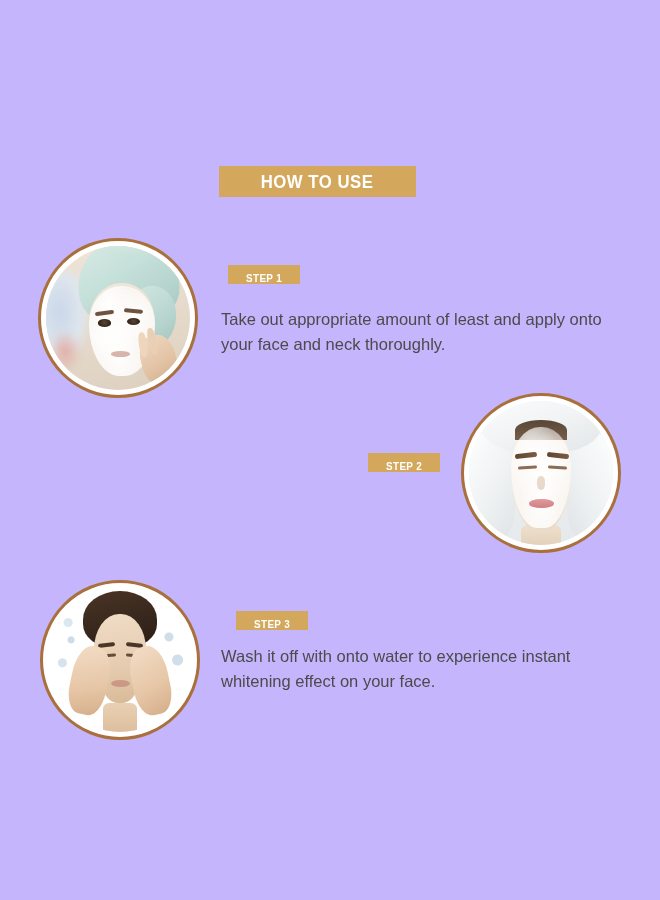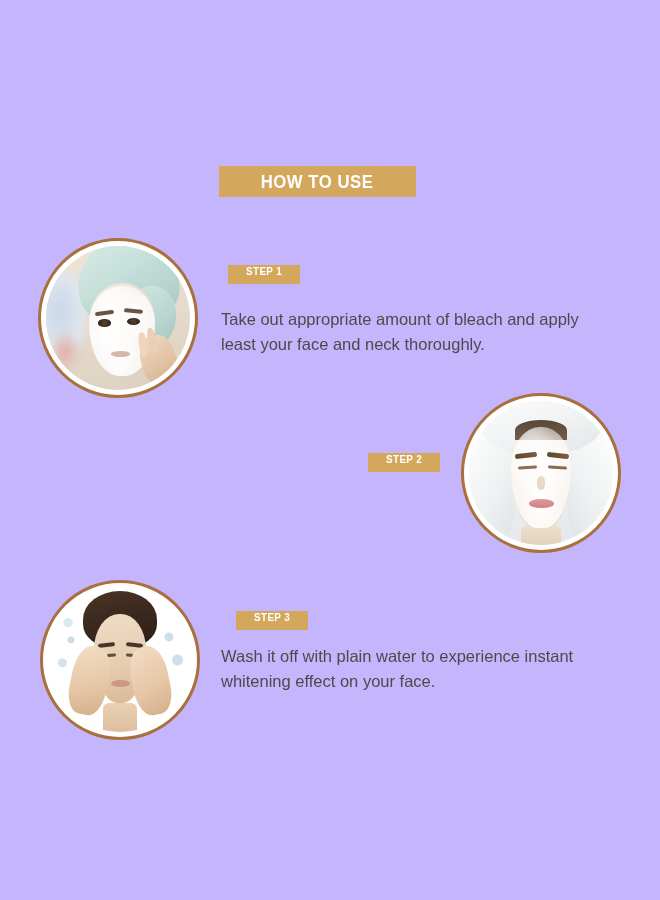--- a/index.html
+++ b/index.html
@@ -17,21 +17,21 @@
   }
   .banner-text{
     color:#ffffff;font-weight:bold;font-size:19px;letter-spacing:0.6px;
     font-family:"Liberation Sans Narrow","Liberation Sans",sans-serif;
     transform:scaleX(0.88);transform-origin:center;white-space:nowrap;
   }
 
   
   .badge{
     position:absolute;height:19px;background:#d3a85c;
-    display:flex;align-items:flex-start;justify-content:center;
+    display:flex;align-items:flex-end;justify-content:center;
     padding:0 16px;box-sizing:border-box;min-width:70px;
   }
   .badge-text{
     color:#ffffff;font-weight:bold;font-size:11px;letter-spacing:0.4px;
     font-family:"Liberation Sans Narrow","Liberation Sans",sans-serif;
     transform:scaleX(0.9);transform-origin:center;white-space:nowrap;
   }
   .badge-1{left:228px;top:265px;}
   .badge-2{left:368px;top:453px;}
   .badge-3{left:236px;top:611px;}
@@ -206,21 +206,21 @@
         <div class="lip"></div>
         <div class="hand"></div>
       </div>
     </div>
   </div>
 
   <div class="badge badge-1">
     <span class="badge-text">STEP 1</span>
   </div>
 
-  <div class="body-text text-1">Take out appropriate amount of bleach and apply least your face and neck thoroughly.</div>
+  <div class="body-text text-1">Take out appropriate amount of least and apply onto your face and neck thoroughly.</div>
 
   <div class="circle c2">
     <div class="circle-inner">
       <div class="ph2">
         <div class="towel-l"></div>
         <div class="towel-r"></div>
         <div class="towelband"></div>
         <div class="neck"></div>
         <div class="face"></div>
         <div class="hairline"></div>
@@ -255,15 +255,15 @@
         <div class="hand hand-l"></div>
         <div class="hand hand-r"></div>
       </div>
     </div>
   </div>
 
   <div class="badge badge-3">
     <span class="badge-text">STEP 3</span>
   </div>
 
-  <div class="body-text text-3">Wash it off with plain water to experience instant whitening effect on your face.</div>
+  <div class="body-text text-3">Wash it off with onto water to experience instant whitening effect on your face.</div>
 
 </div>
 
 </body></html>

